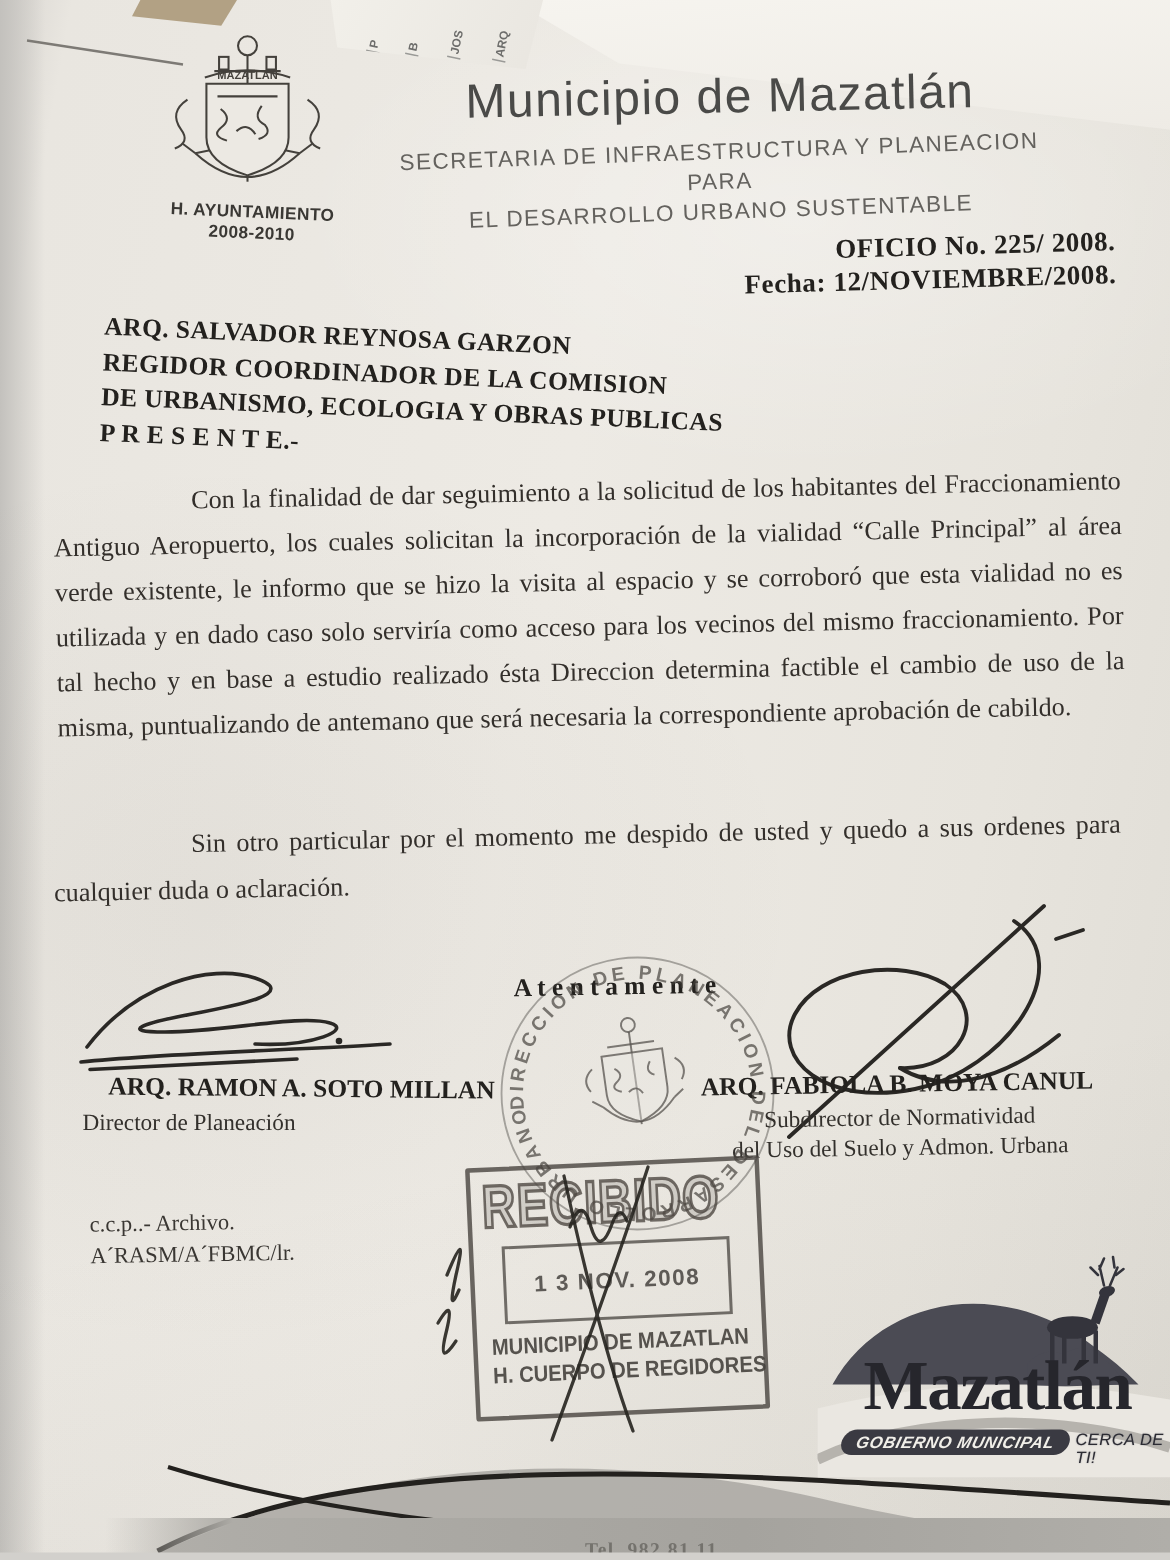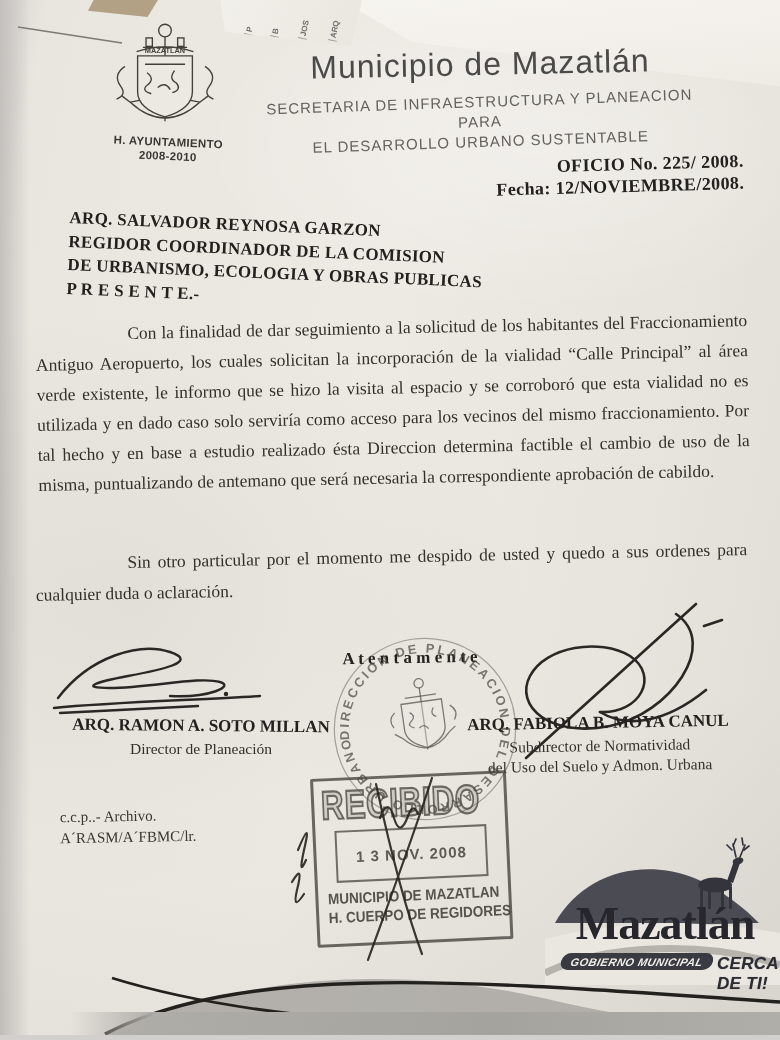--- a/index.html
+++ b/index.html
@@ -50,21 +50,21 @@
        text-align:justify;color:#332f2b;transform:rotate(-1.2deg);transform-origin:left top;}
   .para.p1{top:320px;text-indent:92px;}
   .para.p2{top:549px;text-indent:92px;line-height:31px;}
   
   .salutation{left:300px;top:648px;width:220px;text-align:center;font-weight:bold;
        font-size:17px;color:#23211e;transform:rotate(-1deg);}
   .sig-left{left:48px;top:638px;}
   .sig-right{left:468px;top:596px;}
   .name-left{left:55px;top:716px;width:292px;text-align:center;font-weight:bold;
        font-size:17px;color:#23211e;transform:rotate(.6deg);}
-  .title-left{left:55px;top:740px;width:292px;text-align:center;font-size:15.5px;color:#33302c;}
+  .title-left{left:55px;top:740px;width:292px;font-size:15.5px;color:#33302c;}
   .name-right{left:448px;top:713px;width:300px;text-align:center;font-weight:bold;
        font-size:17px;color:#23211e;transform:rotate(-1deg);}
   .title-right{left:448px;top:736px;width:304px;text-align:center;font-size:15.5px;
        line-height:20px;color:#33302c;transform:rotate(-1deg);}
   .cc{left:60px;top:806px;font-size:15px;line-height:21px;color:#3a3733;transform:rotate(-1deg);}
   
   .round-stamp{left:322px;top:626px;opacity:.85;transform:rotate(-8deg);}
   
   .rec-stamp{left:310px;top:779px;width:190px;height:163px;border:3px solid rgba(70,66,61,.85);
        border-radius:2px;transform:rotate(-2.6deg);transform-origin:left top;opacity:.93;}
@@ -89,21 +89,21 @@
        letter-spacing:1px;font-weight:bold;}
   .logo{left:545px;top:823px;width:235px;height:162px;}
   .logo-word{position:absolute;left:10px;top:74px;width:220px;text-align:center;
        font-family:"Liberation Serif",serif;font-weight:bold;font-size:46px;color:#26262c;
        letter-spacing:-1px;transform:scaleY(1.02);}
   .logo-band{position:absolute;left:16px;top:130px;width:152px;height:17px;background:#3a3a42;
        border-radius:9px;transform:skewX(-14deg);display:flex;align-items:center;justify-content:center;
        font-family:"Liberation Sans",sans-serif;font-style:italic;font-weight:bold;font-size:11px;
        color:#f1efe9;letter-spacing:.5px;}
   .logo-tag{position:absolute;left:172px;top:131px;font-family:"Liberation Sans",sans-serif;
-       font-style:italic;font-weight:bold;font-size:17px;color:#2c2c33;letter-spacing:.3px;
+       font-style:italic;font-weight:normal;font-size:11px;color:#2c2c33;letter-spacing:.3px;
        text-shadow:0 0 1px #8b8b90;}
 </style>
 </head>
 <body>
 
 <div id="photo">
 
   <div class="abs edge-left"></div>
   <div class="abs wrinkles"></div>
   <div class="abs desk-corner"></div>
@@ -239,20 +239,21 @@
     <div>c.c.p..- Archivo.</div>
     <div>A´RASM/A´FBMC/lr.</div>
   </div>
 
   <svg class="abs waves" width="780" height="96">
     <path d="M95,96 C260,18 430,26 560,58 C640,76 720,86 780,78 L780,96 Z" fill="#a9a7a2" opacity=".85"></path>
     <path d="M105,90 C250,16 480,38 780,58" fill="none" stroke="#23211e" stroke-width="3.4"></path>
     <path d="M112,34 C260,80 500,94 780,76" fill="none" stroke="#23211e" stroke-width="2.8"></path>
   </svg>
   <div class="abs foot-band"></div>
+  <div class="abs foot-text">Tel. 982 81 11</div>
   <div class="abs foot-band2"></div>
 
   <div class="abs logo">
     <svg width="235" height="162">
       <path d="M10,100 C42,42 122,26 186,76 C200,86 208,94 214,100 L10,100 Z" fill="#4b4b54"></path>
       <path d="M140,86 q12,-12 24,-6 q14,-10 26,2 q9,8 16,18 l-66,2 Z" fill="#4b4b54"></path>
       <path d="M0,116 Q112,88 235,110 L235,162 L0,162 Z" fill="#eae7e1"></path>
       <g fill="#34343c">
         <ellipse cx="170" cy="62" rx="17" ry="7.5"></ellipse>
         <rect x="155" y="64" width="3" height="22"></rect>

